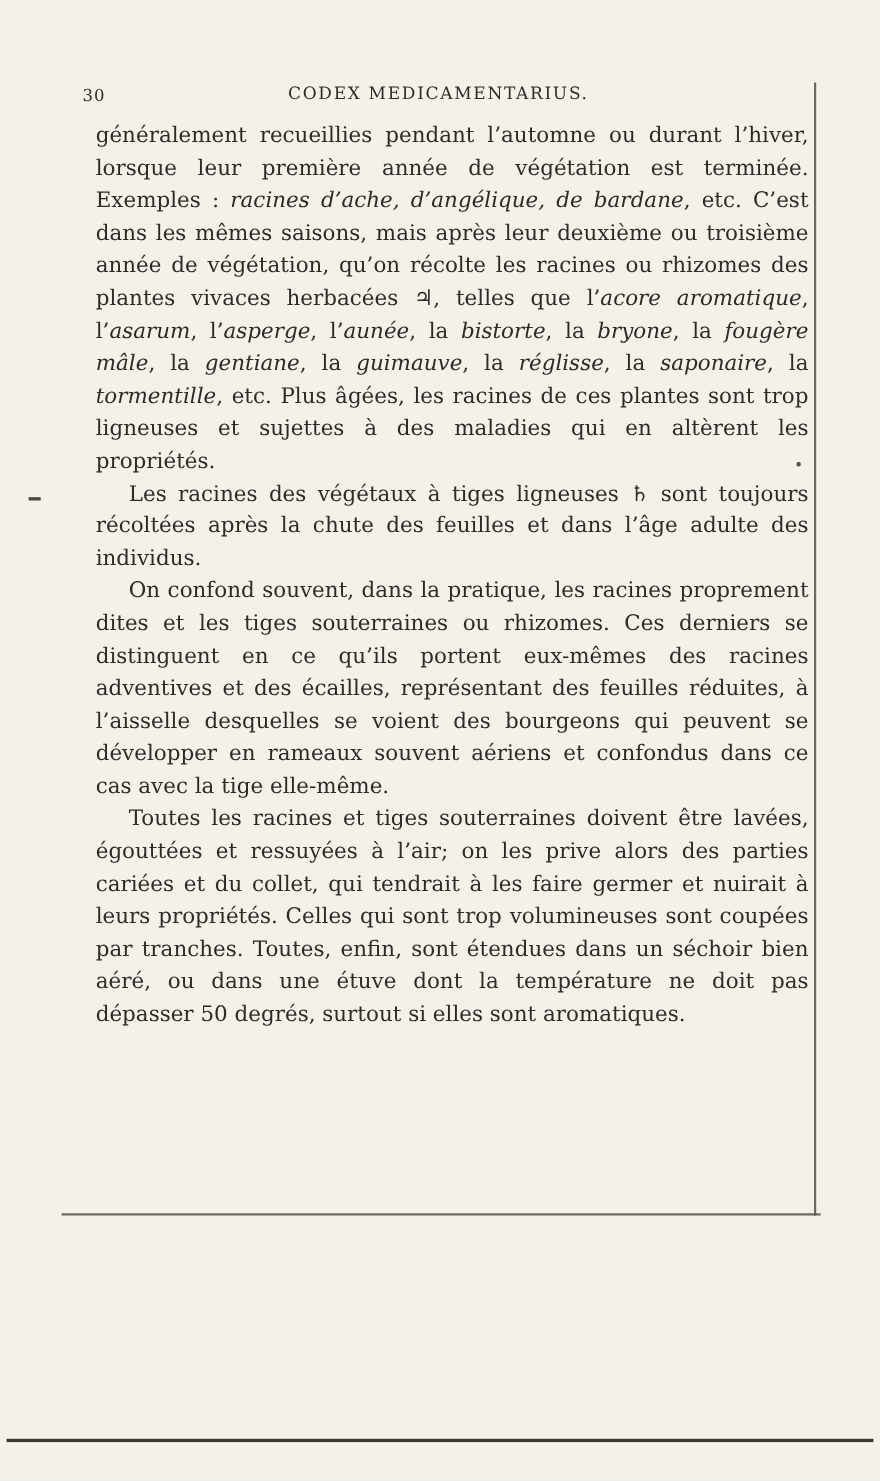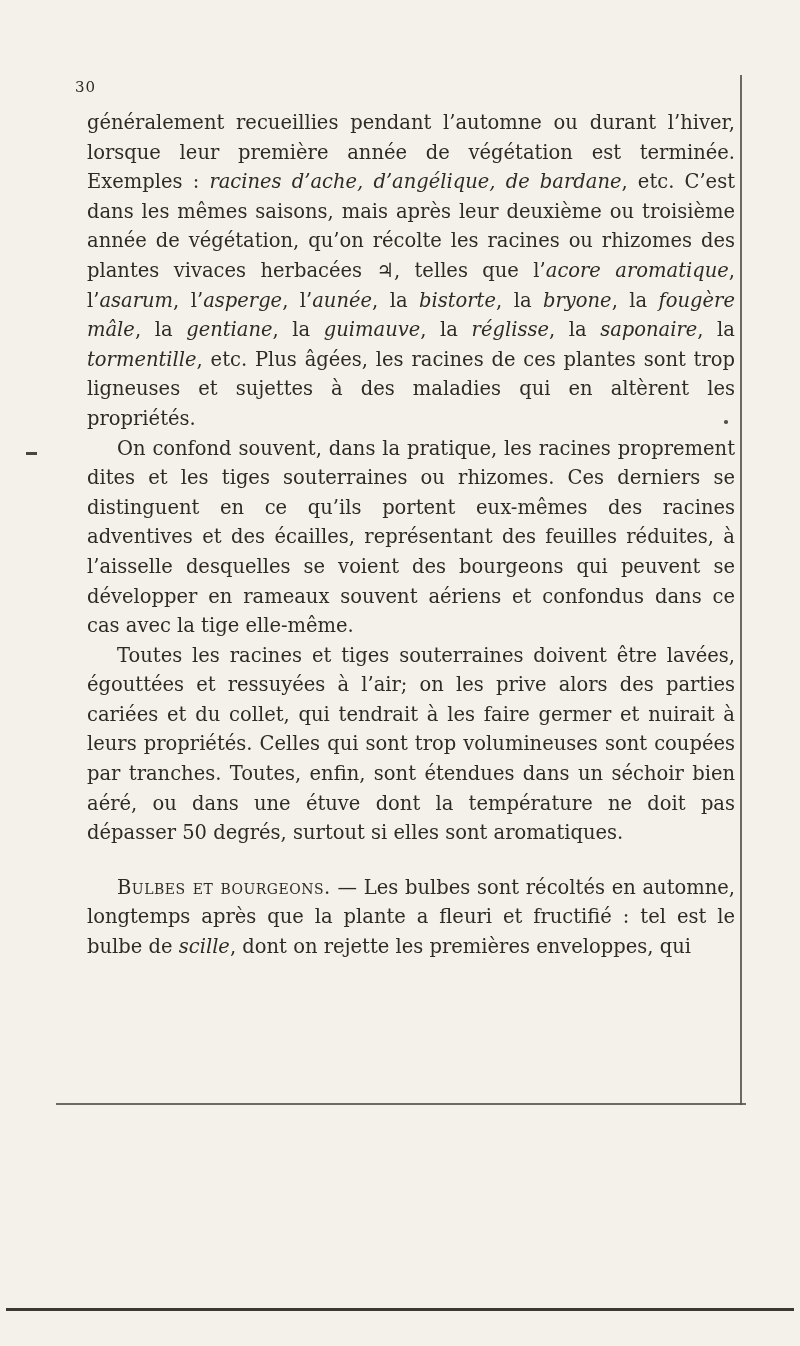--- a/index.html
+++ b/index.html
@@ -62,27 +62,28 @@
   .mark-dash   { left: 26px;  top: 452px;  width: 11px;  height: 2.5px; background: #4a463f; }
   .mark-dot    { left: 724px; top: 420px;  width: 3.5px; height: 3.5px; border-radius: 50%; background: #55504a; }
 </style>
 </head>
 <body>
 
 <div class="page">
 
   <header class="header">
     <span class="page-number">30</span>
+    <span class="running-title">CODEX MEDICAMENTARIUS.</span>
   </header>
 
   <main class="bodytext">
     <p class="no-indent"><span>généralement recueillies pendant l’automne ou durant l’hiver, lorsque leur première année de végétation est terminée. Exemples : </span><span class="i">racines d’ache, d’angélique, de bardane</span><span>, etc. C’est dans les mêmes saisons, mais après leur deuxième ou troisième année de végétation, qu’on récolte les racines ou rhizomes des plantes vivaces herbacées ♃, telles que l’</span><span class="i">acore aromatique</span><span>, l’</span><span class="i">asarum</span><span>, l’</span><span class="i">asperge</span><span>, l’</span><span class="i">aunée</span><span>, la </span><span class="i">bistorte</span><span>, la </span><span class="i">bryone</span><span>, la </span><span class="i">fougère mâle</span><span>, la </span><span class="i">gentiane</span><span>, la </span><span class="i">guimauve</span><span>, la </span><span class="i">réglisse</span><span>, la </span><span class="i">saponaire</span><span>, la </span><span class="i">tormentille</span><span>, etc. Plus âgées, les racines de ces plantes sont trop ligneuses et sujettes à des maladies qui en altèrent les propriétés.</span></p>
+    <p><span>Les racines des végétaux à tiges ligneuses ♄ sont toujours récoltées après la chute des feuilles et dans l’âge adulte des individus.</span></p>
     <p><span>On confond souvent, dans la pratique, les racines proprement dites et les tiges souterraines ou rhizomes. Ces derniers se distinguent en ce qu’ils portent eux-mêmes des racines adventives et des écailles, représentant des feuilles réduites, à l’aisselle desquelles se voient des bourgeons qui peuvent se développer en rameaux souvent aériens et confondus dans ce cas avec la tige elle-même.</span></p>
     <p><span>Toutes les racines et tiges souterraines doivent être lavées, égouttées et ressuyées à l’air; on les prive alors des parties cariées et du collet, qui tendrait à les faire germer et nuirait à leurs propriétés. Celles qui sont trop volumineuses sont coupées par tranches. Toutes, enfin, sont étendues dans un séchoir bien aéré, ou dans une étuve dont la température ne doit pas dépasser 50 degrés, surtout si elles sont aromatiques.</span></p>
-    <p class="spaced"><span class="sc">Bulbes et bourgeons.</span><span> — Les bulbes sont récoltés en automne, longtemps après que la plante a fleuri et fructifié : tel est le bulbe de </span><span class="i">scille</span><span>, dont on rejette les premières enveloppes, qui</span></p>
   </main>
 
   <div class="artifact edge-right"></div>
   <div class="artifact edge-bottom"></div>
   <div class="artifact edge-footer"></div>
   <div class="artifact mark-dash"></div>
   <div class="artifact mark-dot"></div>
 
 </div>
 

